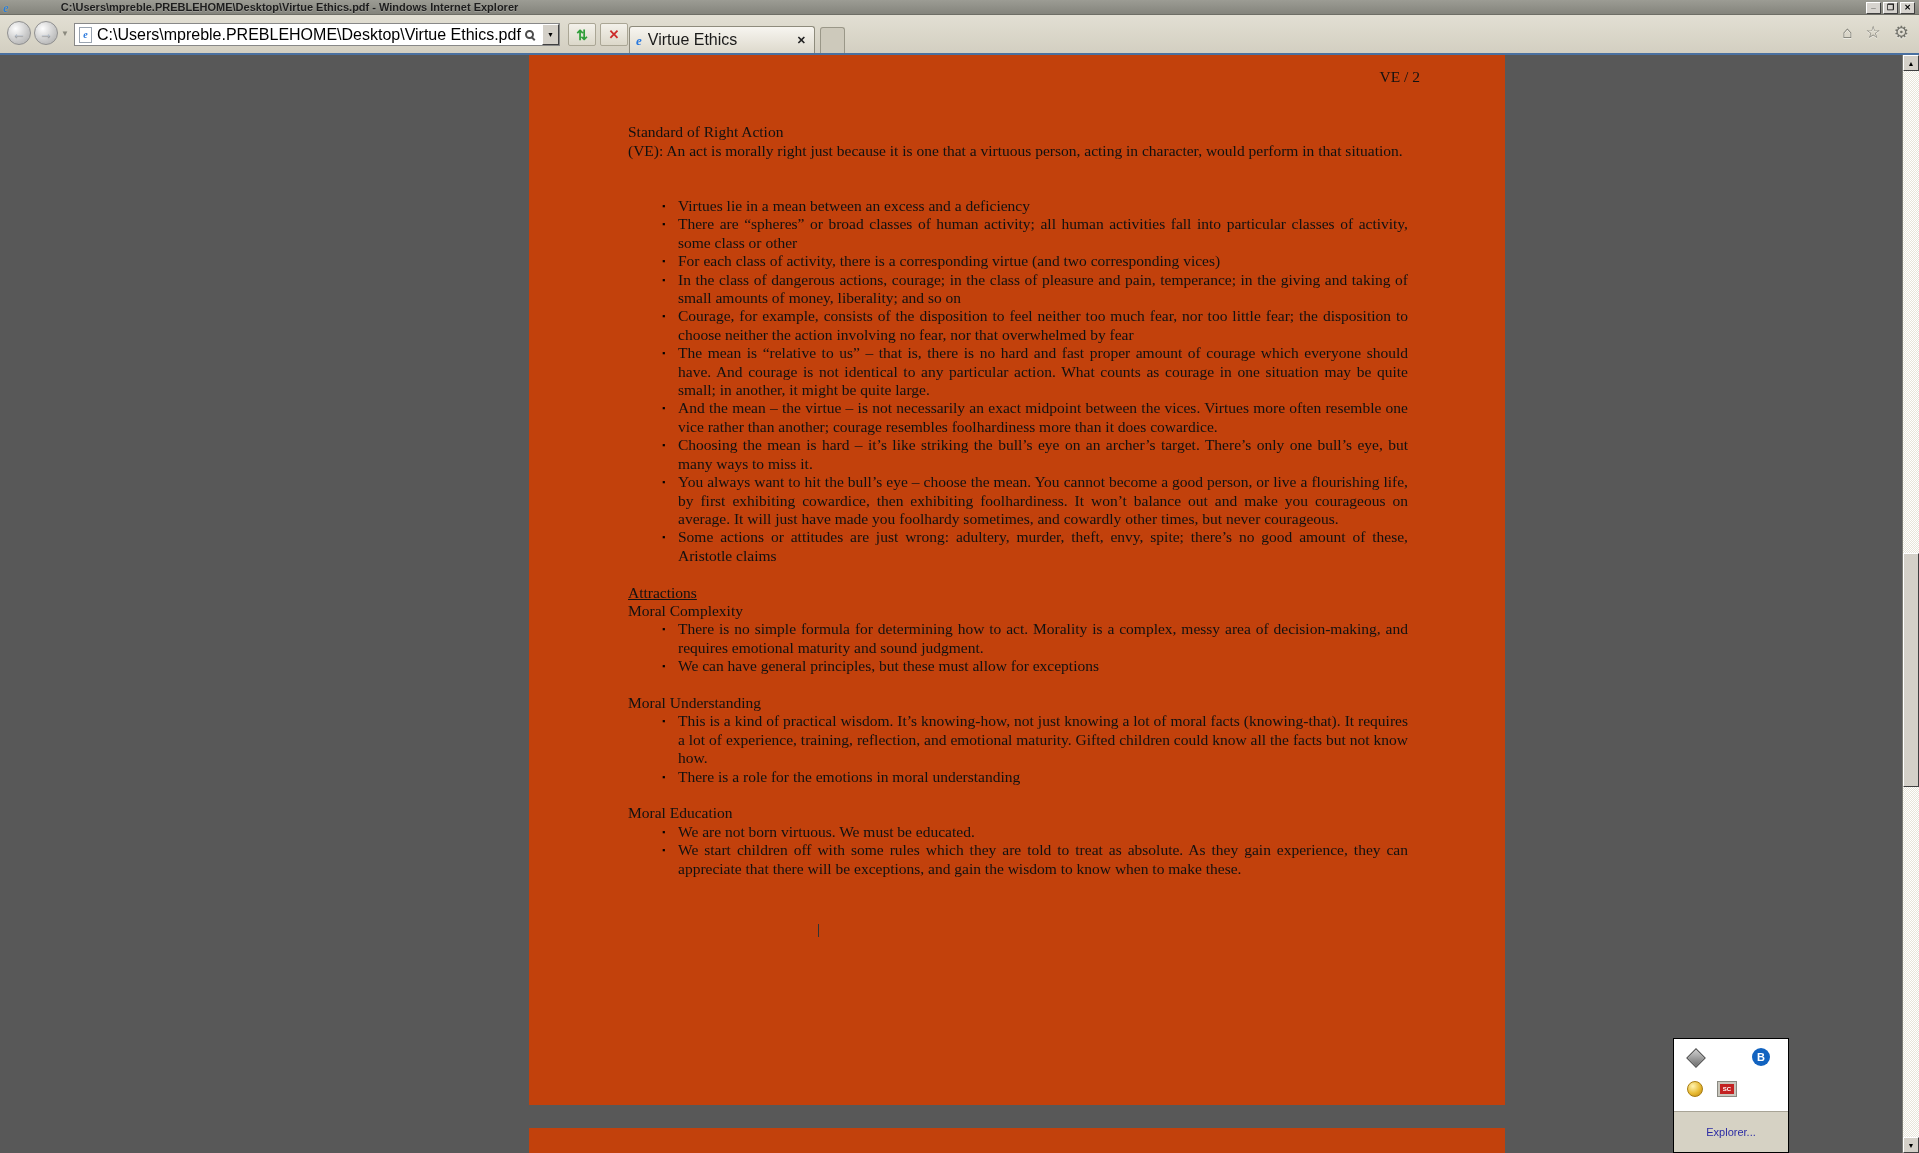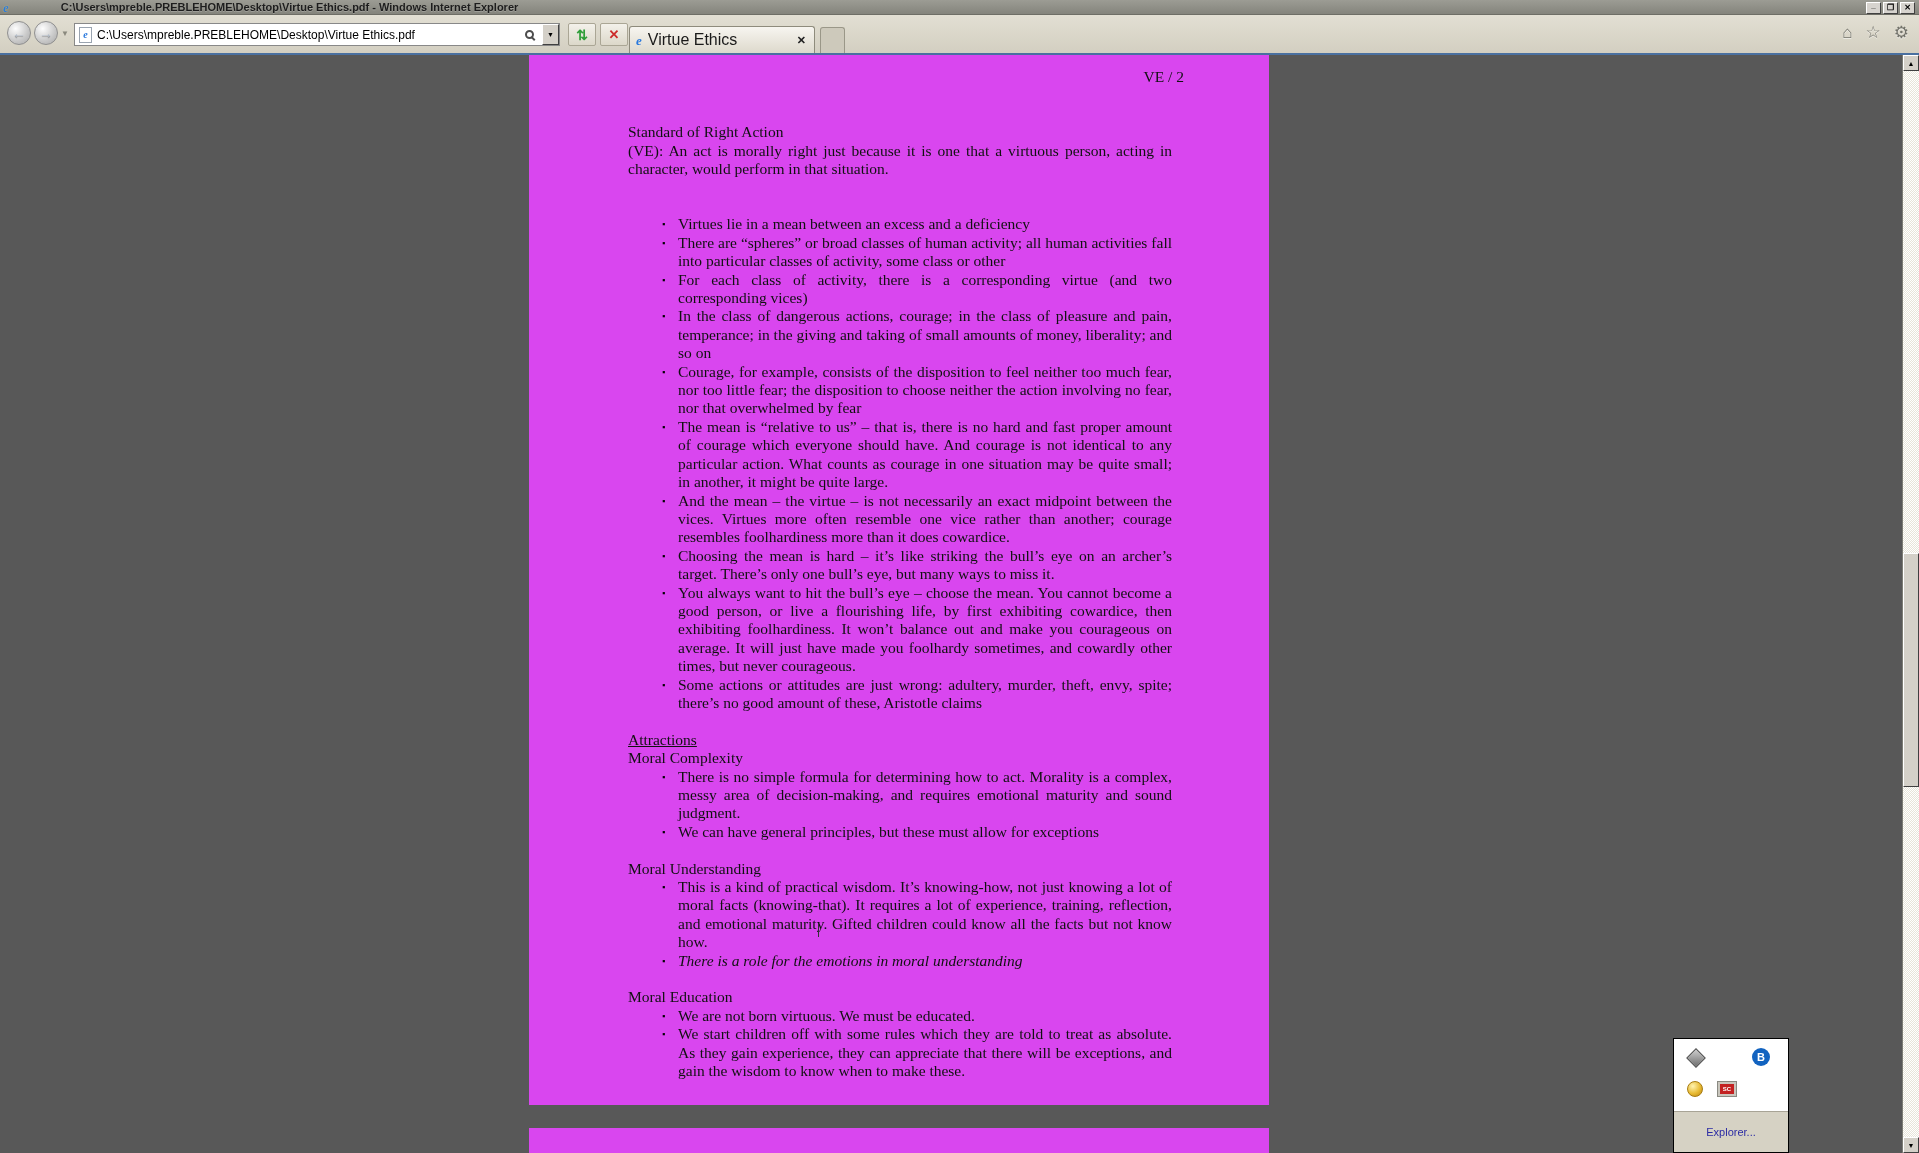--- a/index.html
+++ b/index.html
@@ -31,21 +31,21 @@
   .navbtn.back { left:7px; }
   .navbtn.fwd { left:34px; }
   .nav-chevron { position:absolute; left:61px; top:14px; font-size:8px; color:#8a897e; }
 
   .address-box { position:absolute; left:74px; top:8px; width:486px; height:23px; background:#fff;
     border:1px solid #888; display:flex; align-items:center; }
   .addr-doc-icon { width:13px; height:16px; margin:0 5px 0 4px; background:#fff; border:1px solid #9aa4b0;
     display:flex; align-items:center; justify-content:center; }
   .addr-doc-icon .ie-e { font-size:10px; margin:0; }
   .address-input { flex:1; border:none; outline:none; font-family:"Liberation Sans",sans-serif;
-    font-size:12px; color:#000; background:transparent; height:100%; }
+    font-size:16px; color:#000; background:transparent; height:100%; }
   .magnifier { width:9px; height:9px; border:2px solid #4d4d4d; border-radius:50%; position:relative;
     margin-right:8px; }
   .magnifier::after { content:""; position:absolute; width:2px; height:5px; background:#4d4d4d;
     right:-2px; bottom:-4px; transform:rotate(-45deg); }
   .addr-drop { width:17px; height:21px; background:#d4d0c8; border:1px solid;
     border-color:#fff #404040 #404040 #fff; font-size:7px; color:#000; display:flex;
     align-items:center; justify-content:center; }
 
   .tbtn { position:absolute; top:8px; width:28px; height:23px; background:linear-gradient(#f3f1ea,#dcd8ca);
     border:1px solid #aaa695; border-radius:2px; display:flex; align-items:center; justify-content:center;
@@ -61,36 +61,36 @@
   .tab-close { font-size:11px; font-weight:bold; color:#222; padding:0 2px; }
   .newtab { position:absolute; left:820px; bottom:0; width:25px; height:26px; background:#cdc9bb;
     border:1px solid #9a9788; border-bottom:none; border-radius:3px 3px 0 0; }
   .tool-icons { position:absolute; right:10px; top:9px; display:flex; gap:13px; font-size:17px;
     color:#73736b; line-height:1; }
   .tool-icons span { text-shadow:0 1px 0 rgba(255,255,255,0.6); }
 
   
   .content { position:absolute; left:0; top:53px; width:1919px; height:1100px; background:#585858;
     border-top:2px solid #4a70a0; }
-  .page { position:absolute; left:529px; width:740px; background:#d946ef; }
+  .page { position:absolute; left:529px; width:976px; background:#c2410c; }
   .page2 { top:0; height:1050px; }
   .page3 { top:1073px; height:25px; }
 
   .page-header { text-align:right; padding:13px 85px 0 0; font-family:"Liberation Serif",serif;
     font-size:15.5px; color:#111; line-height:18.4px; }
   .doc-content { margin:37px 97px 14px 99px; font-family:"Liberation Serif",serif; font-size:15.5px;
     color:#111; line-height:18.4px; }
   .doc-line { min-height:18.4px; }
   .doc-line.underline { text-decoration:underline; }
   .doc-line.justify { text-align:justify; }
   .gap { height:18.4px; }
   .bullet-item { display:flex; margin-left:34px; }
   .bullet-marker { width:16px; flex:0 0 16px; font-size:9px; line-height:18.4px; color:#000; }
   .bullet-text { flex:1; text-align:justify; }
-  .bullet-item.italic .bullet-text { font-style:italic; }
+  .bullet-item.italic .bullet-text { }
   .text-cursor { position:absolute; left:289px; top:869px; width:1px; height:13px; background:#333; }
 
   
   .scrollbar { position:absolute; right:0; top:0; width:17px; height:1098px;
     background:#fff;
     background-image:
       linear-gradient(45deg,#e8e5d9 25%,transparent 25%,transparent 75%,#e8e5d9 75%),
       linear-gradient(45deg,#e8e5d9 25%,transparent 25%,transparent 75%,#e8e5d9 75%);
     background-size:2px 2px; background-position:0 0,1px 1px; border-left:1px solid #7d7d75; }
   .sb-btn { position:absolute; left:0; width:16px; height:16px; background:#d4d0c8;

